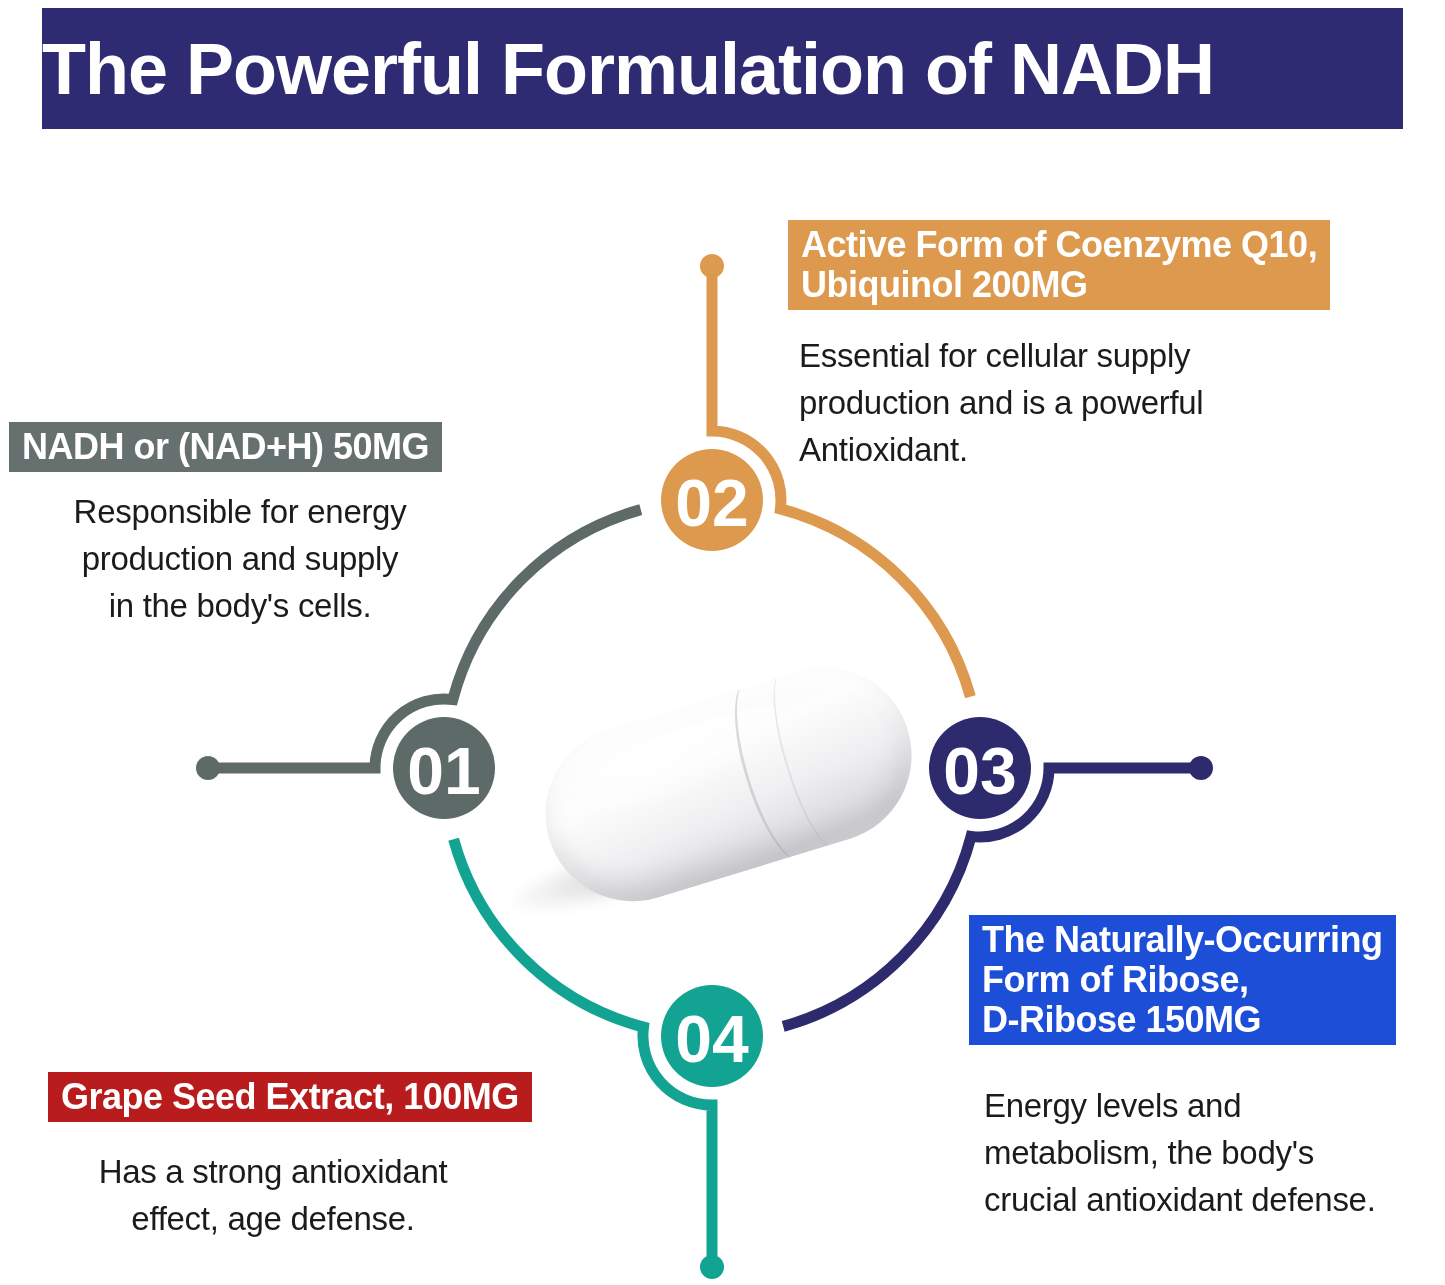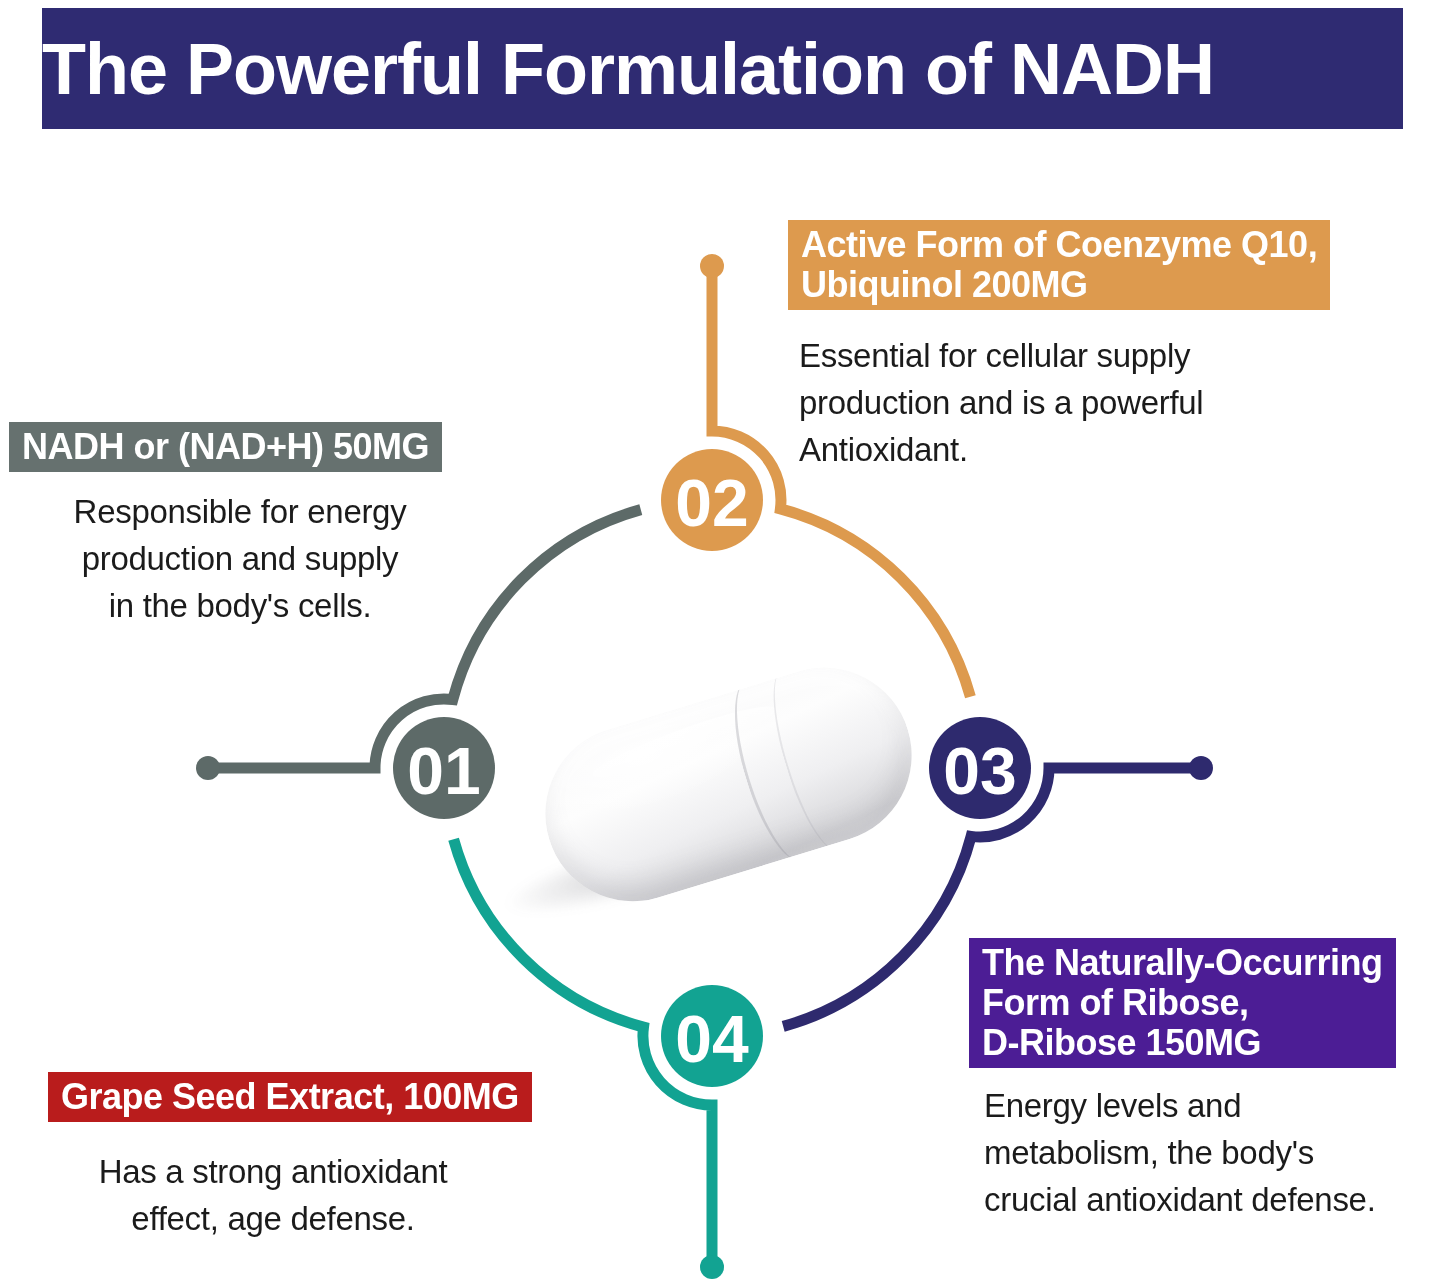--- a/index.html
+++ b/index.html
@@ -109,21 +109,21 @@
 
   <div>
     <div class="bar" style="left: 788px; top: 220px; background-color: rgb(221, 154, 78);">Active Form of Coenzyme Q10,
 Ubiquinol 200MG</div>
     <div class="body-text" style="left:799px;top:332px;width:600px;">Essential for cellular supply
 production and is a powerful
 Antioxidant.</div>
   </div>
 
   <div>
-    <div class="bar" style="left: 969px; top: 938px; background-color: #4c1d95;">The Naturally-Occurring
+    <div class="bar" style="left: 969px; top: 915px; background-color: #1d4ed8;">The Naturally-Occurring
 Form of Ribose,
 D-Ribose 150MG</div>
     <div class="body-text" style="left:984px;top:1082px;width:460px;">Energy levels and
 metabolism, the body's
 crucial antioxidant defense.</div>
   </div>
 
   <div>
     <div class="bar" style="left: 48px; top: 1072px; background-color: #b91c1c;">Grape Seed Extract, 100MG</div>
     <div class="body-text align-right" style="right:957px;top:1148px;width:430px;">Has a strong antioxidant

